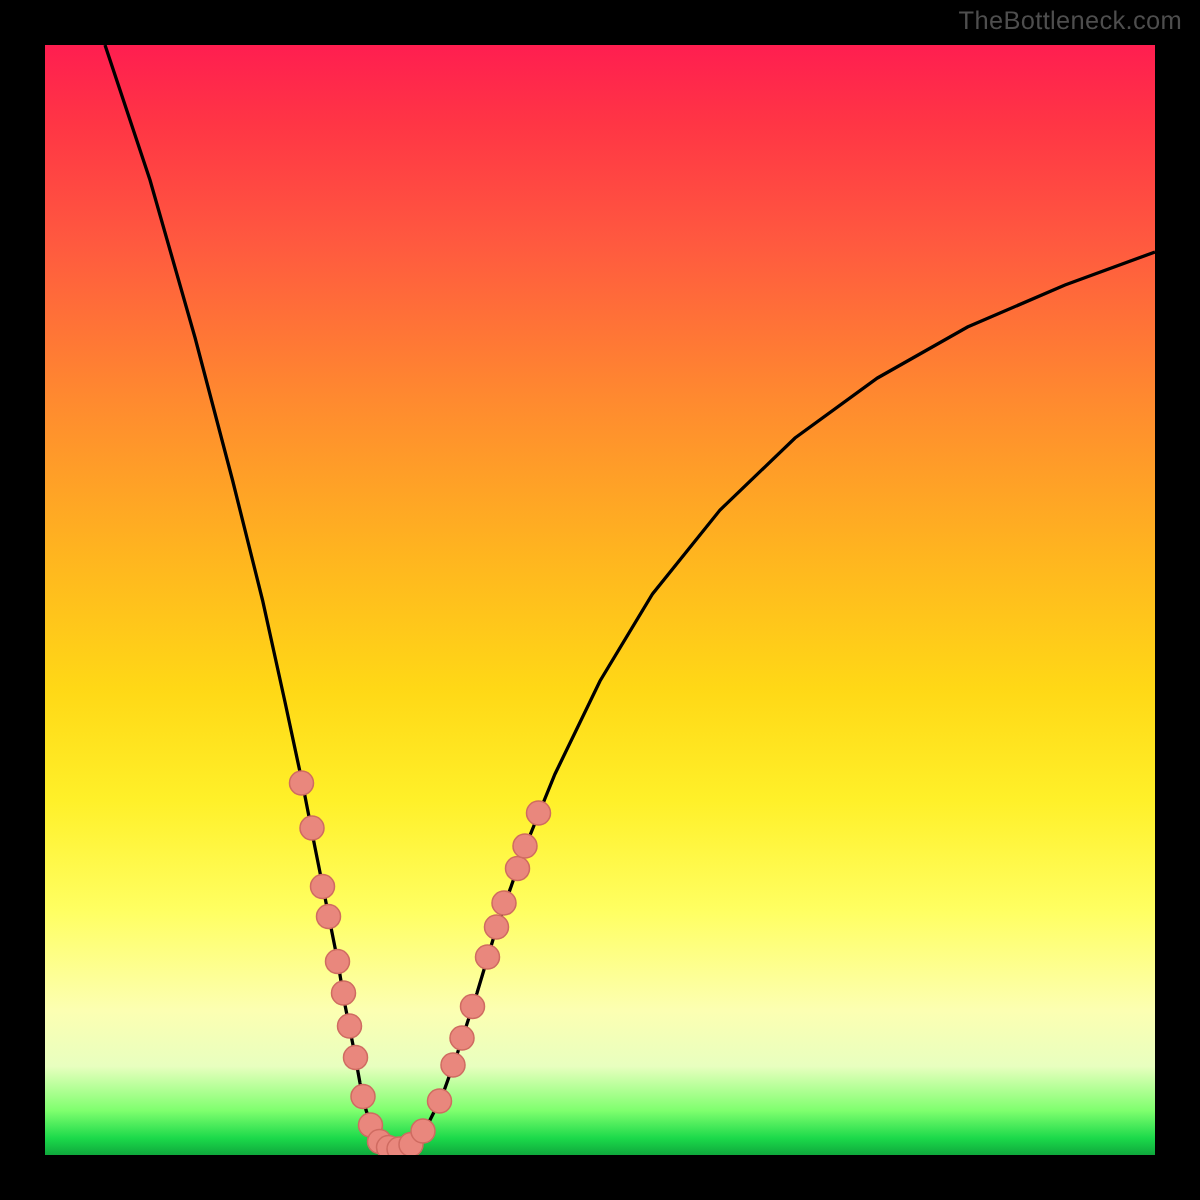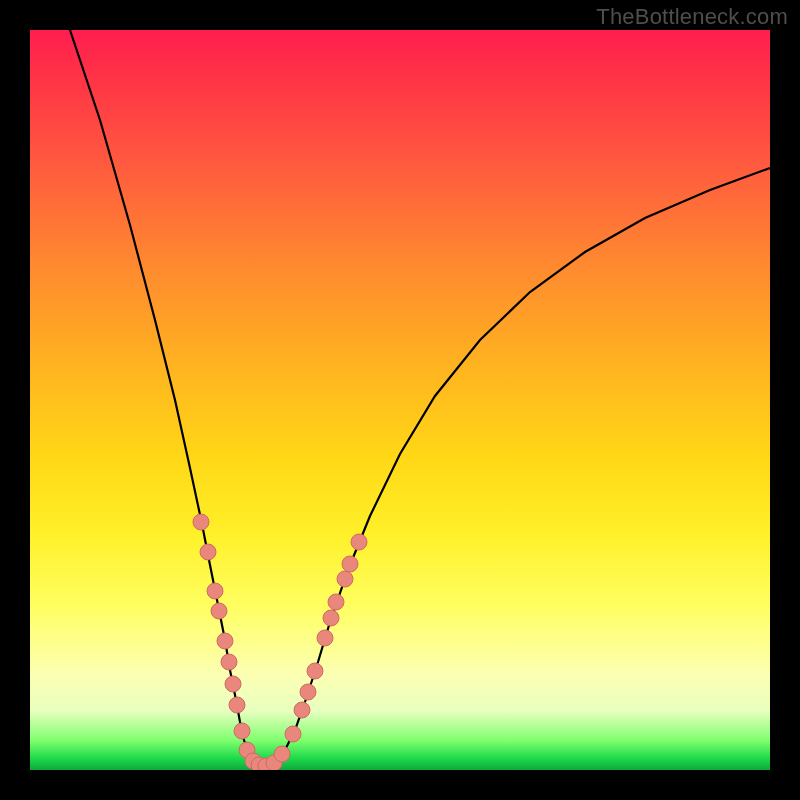--- a/index.html
+++ b/index.html
@@ -31,21 +31,21 @@
       #7fff6e 96%,
       #1bd94a 98.5%,
       #0fa83c 100%
     );
   }
   .watermark {
     position: absolute;
     top: 4px;
     right: 12px;
     color: #4e4e4e;
-    font-size: 22px;
+    font-size: 17px;
     font-weight: 500;
     letter-spacing: 0.2px;
     user-select: none;
     margin-left: 24px;
   }
   svg.overlay {
     position: absolute;
     left: 30px;
     top: 30px;
     width: 740px;

